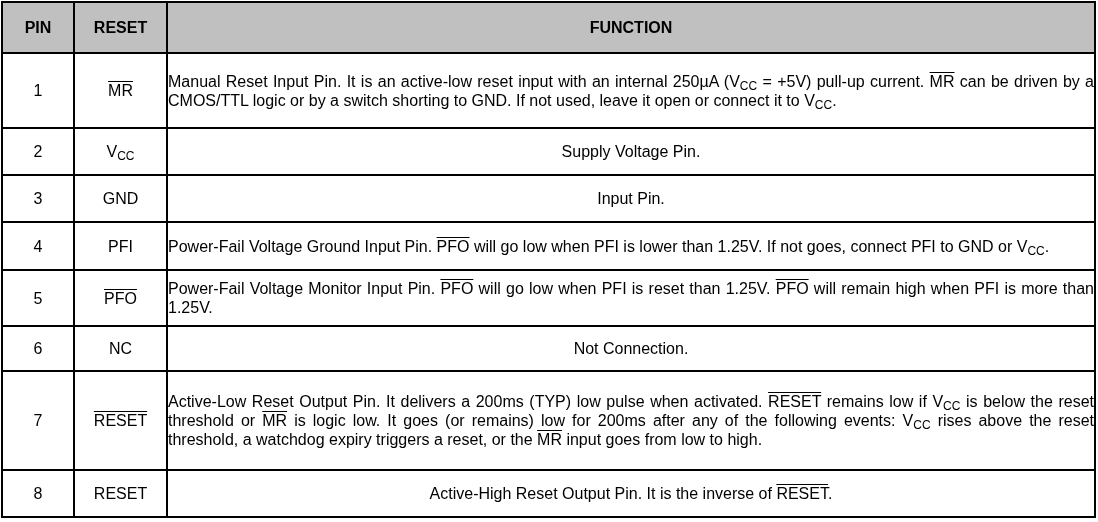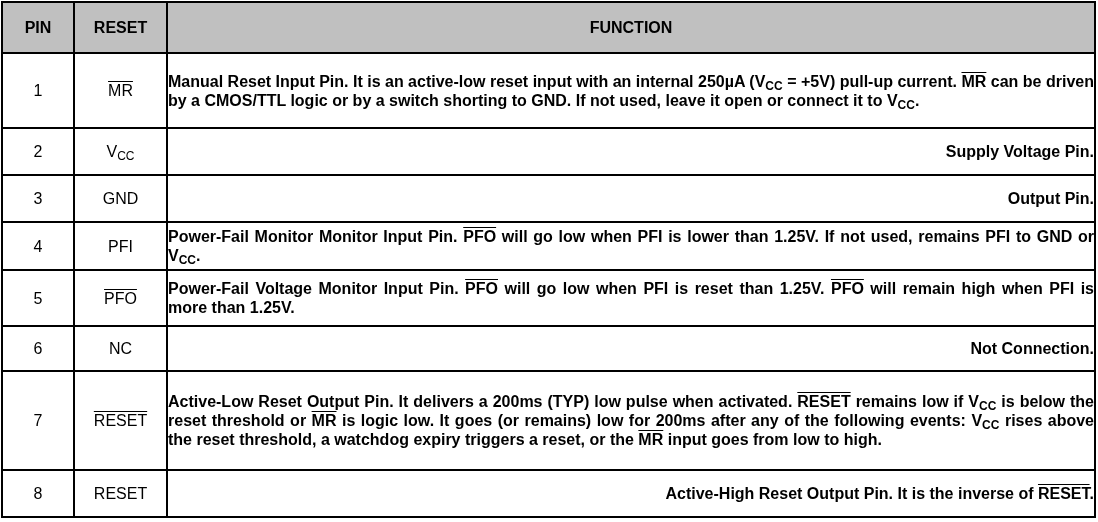--- a/index.html
+++ b/index.html
@@ -41,23 +41,22 @@
     col.c-name { width: 93px; }
     col.c-func { width: auto; }
     td.pin, td.name {
       text-align: center;
       vertical-align: middle;
     }
     td.func {
       text-align: justify;
       padding: 2px 10px 2px 10px;
       vertical-align: middle;
-      font-weight: bold;
     }
-    td.func.single { text-align: right; }
+    td.func.single { text-align: center; }
     .ol {
       text-decoration: overline;
     }
     .sub {
       font-size: 12px;
       vertical-align: -3px;
       line-height: 0;
     }
     tr.r1 { height: 75px; }
     tr.r2 { height: 47px; }
@@ -94,27 +93,27 @@
 
     <tr class="r2">
       <td class="pin">2</td>
       <td class="name"><span>V</span><span class="sub">CC</span></td>
       <td class="func single">Supply Voltage Pin.</td>
     </tr>
 
     <tr class="r3">
       <td class="pin">3</td>
       <td class="name">GND</td>
-      <td class="func single">Output Pin.</td>
+      <td class="func single">Input Pin.</td>
     </tr>
 
     <tr class="r4">
       <td class="pin">4</td>
       <td class="name">PFI</td>
-      <td class="func"><span>Power-Fail Monitor Monitor Input Pin. </span><span class="ol">PFO</span><span> will go low when PFI is lower than 1.25V. If not used, remains PFI to GND or V</span><span class="sub">CC</span><span>.</span></td>
+      <td class="func"><span>Power-Fail Voltage Ground Input Pin. </span><span class="ol">PFO</span><span> will go low when PFI is lower than 1.25V. If not goes, connect PFI to GND or V</span><span class="sub">CC</span><span>.</span></td>
     </tr>
 
     <tr class="r5">
       <td class="pin">5</td>
       <td class="name"><span class="ol">PFO</span></td>
       <td class="func"><span>Power-Fail Voltage Monitor Input Pin. </span><span class="ol">PFO</span><span> will go low when PFI is reset than 1.25V. </span><span class="ol">PFO</span><span> will remain high when PFI is more than 1.25V.</span></td>
     </tr>
 
     <tr class="r6">
       <td class="pin">6</td>

